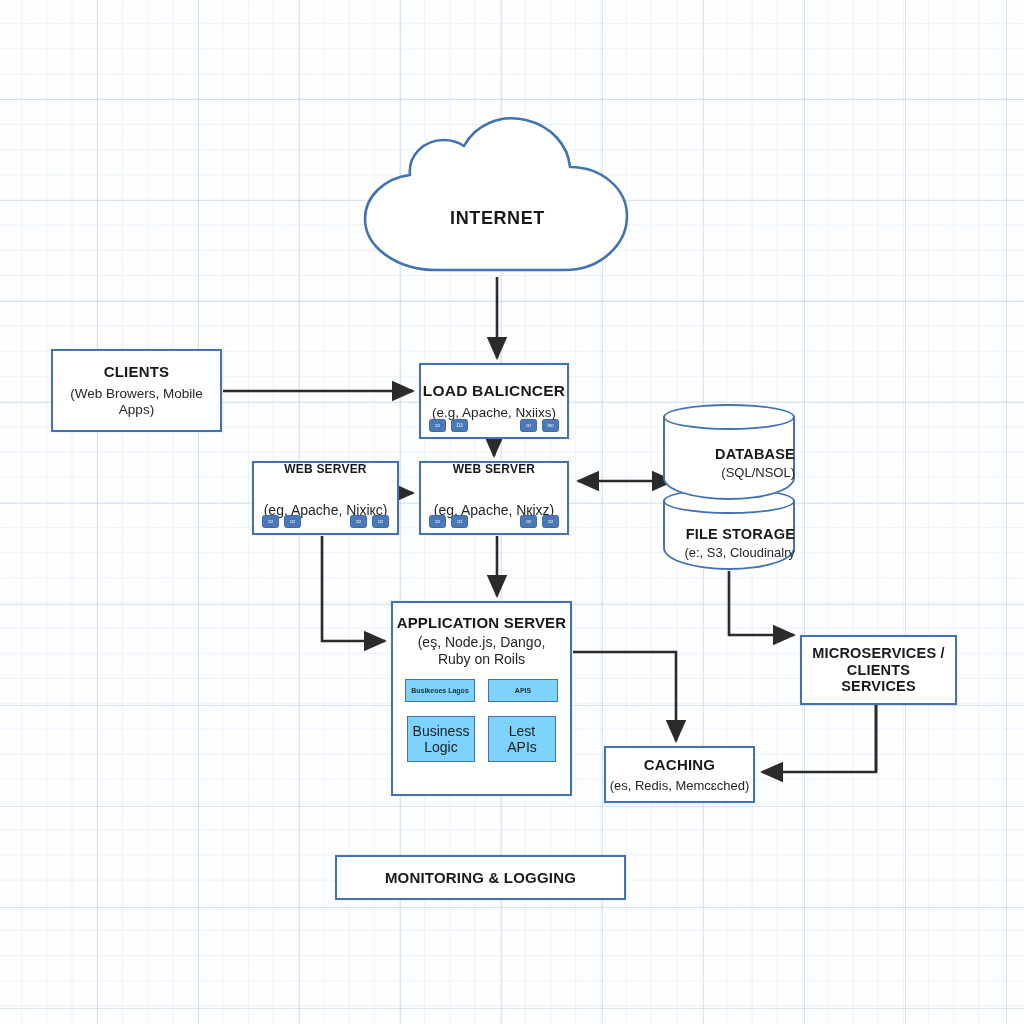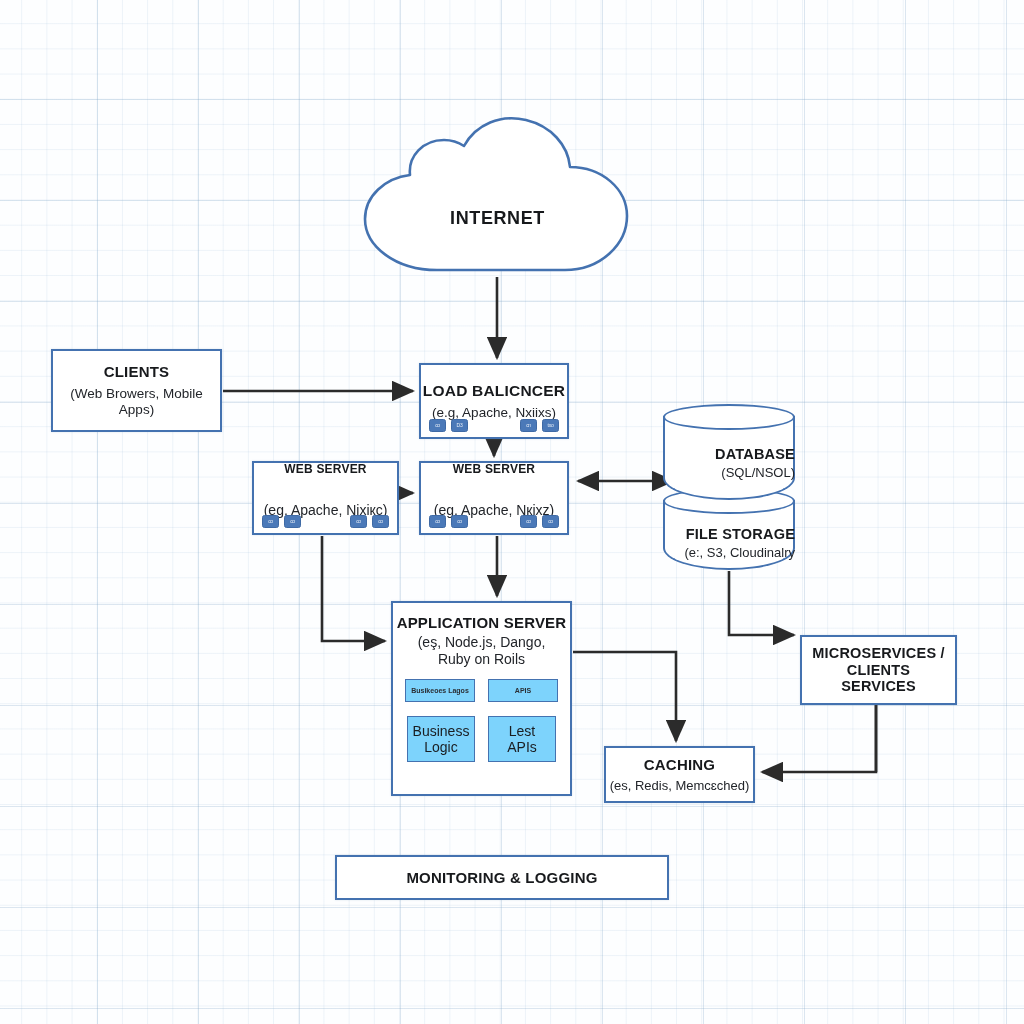--- a/index.html
+++ b/index.html
@@ -50,21 +50,21 @@
 
   #web1{left:252px;top:461px;width:147px;height:74px;padding-bottom:14px;}
   #web2{left:419px;top:461px;width:150px;height:74px;padding-bottom:14px;}
   #web1 .ttl,#web2 .ttl{font-size:12px;margin-bottom:5px;}
   #web1 .sub,#web2 .sub{font-size:14px;margin-top:20px;}
 
   #appserver{left:391px;top:601px;width:181px;height:195px;justify-content:flex-start;padding-top:11px;}
   #appserver .ttl{font-size:15px;margin-bottom:3px;}
   #appserver .sub{font-size:14px;}
 
-  #monitor{left:335px;top:855px;width:334px;height:45px;align-items:center;}
+  #monitor{left:335px;top:855px;width:291px;height:45px;align-items:center;}
   #monitor .ttl{font-size:15px;}
 
   #caching{left:604px;top:746px;width:151px;height:57px;text-align:right;}
   #caching .ttl{font-size:15px;margin-bottom:4px;}
   #caching .sub{font-size:13px;}
 
   #micro{left:800px;top:600px;width:157px;height:70px;margin-top:35px;}
   #micro .ttl{font-size:14.5px;}
 
   

